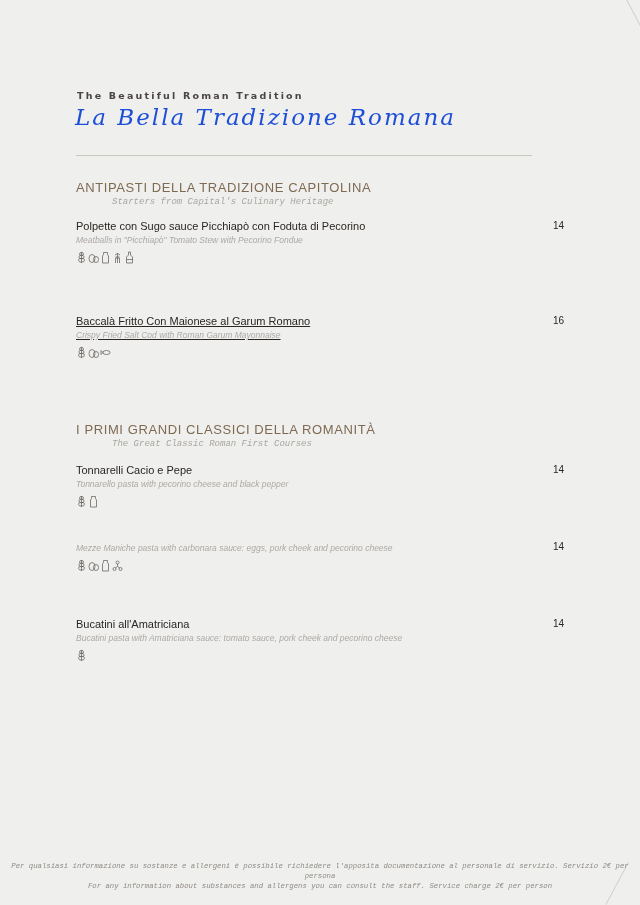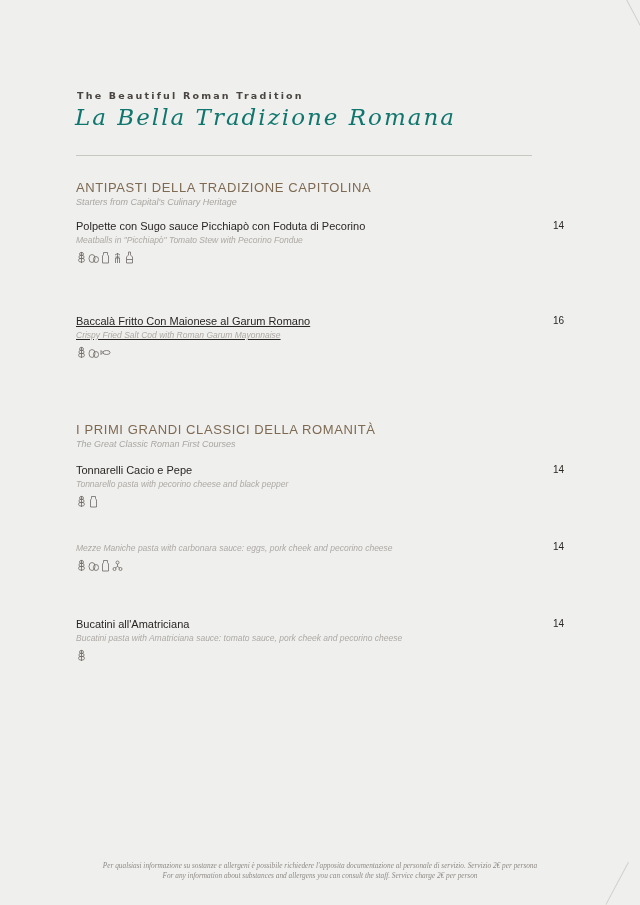--- a/index.html
+++ b/index.html
@@ -19,36 +19,36 @@
       background: #cfcfcb; transform: rotate(28deg); transform-origin: top left;
     }
     .subtitle {
       position: absolute; left: 77px; top: 90px;
       font-family: "DejaVu Sans", sans-serif;
       font-size: 9.5px; letter-spacing: 2.2px; color: #4a4542; font-weight: bold;
     }
     .script-title {
       position: absolute; left: 75px; top: 104px;
       font-family: "DejaVu Serif", serif; font-style: italic;
-      font-size: 23px; letter-spacing: 2px; color: #0f766e;
+      font-size: 23px; letter-spacing: 2px; color: #1d4ed8;
       font-weight: 300;
     }
     .divider {
       position: absolute; left: 76px; top: 155px; width: 456px; height: 1px;
       background: #c8c7bf;
     }
     .section { position: absolute; left: 76px; width: 490px; }
     .section-title {
       font-family: "Liberation Sans", sans-serif;
       font-size: 13px; letter-spacing: 0.6px;
       color: #7e6a53; margin: 0; line-height: 15px;
     }
     .section-sub {
-      font-family: Liberation Sans, sans-serif; font-style: italic;
-      font-size: 9px; color: #a9a6a2; margin-top: 2px; line-height: 11px;
+      font-family: Liberation Mono, monospace; font-style: italic;
+      font-size: 9px; color: #a9a6a2; margin-top: 2px; line-height: 11px; margin-left: 36px;
     }
     .item { position: absolute; left: 0; width: 490px; }
     .item-name {
       font-family: "Liberation Sans", sans-serif;
       font-size: 11px; color: #2a2624; line-height: 13px;
     }
     .item-desc {
       font-family: "Liberation Sans", sans-serif; font-style: italic;
       font-size: 8.5px; color: #ada9a5; line-height: 11px; margin-top: 2px;
     }
@@ -56,21 +56,21 @@
       position: absolute; right: 2px; top: 0;
       font-family: "Liberation Sans", sans-serif;
       font-size: 10px; color: #2a2624;
     }
     .allergens { display: flex; gap: 1px; margin-top: 5px; height: 13px; align-items: center; }
     .allergen { width: 11px; height: 13px; display: inline-block; }
     .allergen svg { width: 11px; height: 13px; display: block; }
     .footer {
       position: absolute; left: 0; width: 640px; top: 861px;
       text-align: center;
-      font-family: Liberation Serif, serif; font-style: italic;
+      font-family: Liberation Mono, monospace; font-style: italic;
       font-size: 7.3px; line-height: 10px; color: #8f8b87;
     }
   </style>
 </head>
 <body>
 
 <div class="page-edge-top"></div>
 <div class="page-edge-bottom"></div>
 
 <div class="subtitle">The Beautiful Roman Tradition</div>

